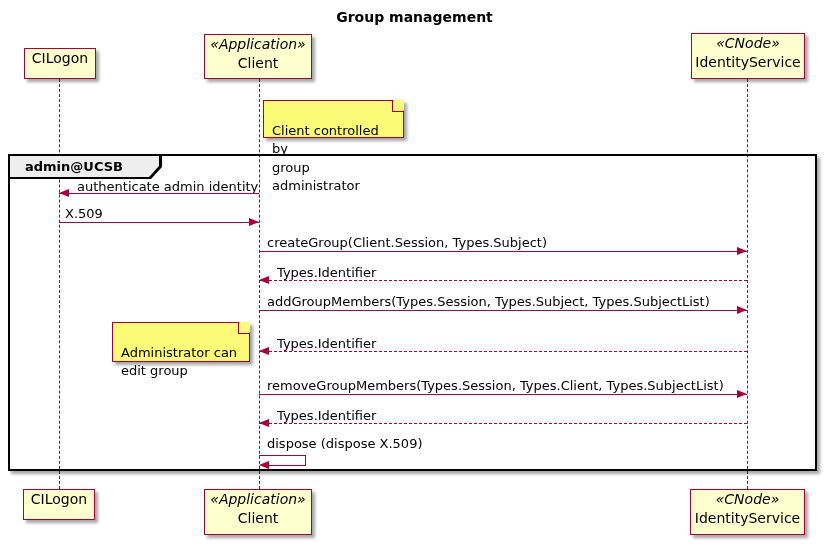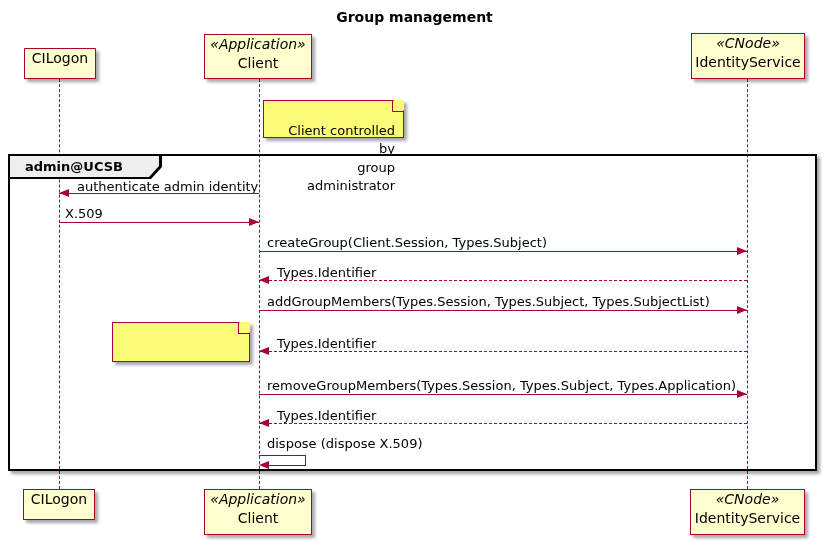--- a/index.html
+++ b/index.html
@@ -26,21 +26,21 @@
     box-shadow:3px 3px 3px rgba(0,0,0,0.35);
     display:flex;flex-direction:column;align-items:center;justify-content:flex-start;
     font-size:14px;line-height:1.35;box-sizing:border-box;
   }
   .stereotype{font-style:italic;}
   .note{
     position:absolute;background:var(--note-fill);
     border:1px solid var(--accent);
     box-shadow:3px 3px 3px rgba(0,0,0,0.35);
     font-size:13px;line-height:1.4;padding:3px 8px 0 8px;
-    white-space:pre-line;box-sizing:border-box;text-align:right;
+    white-space:pre-line;box-sizing:border-box;
   }
   .note .fold{
     position:absolute;top:-1px;right:-1px;width:0;height:0;
     border-style:solid;border-width:0 11px 11px 0;
     border-color:#ffffff var(--note-fill) transparent transparent;
     box-shadow:-1px 1px 0 var(--accent);
   }
   .frame{
     position:absolute;border:2px solid #000;
     box-shadow:3px 3px 3px rgba(0,0,0,0.35);
@@ -110,20 +110,22 @@
     <div class="stereotype">«CNode»</div>
     <div class="pname">IdentityService</div>
   </div>
 
   <div class="note" style="left:263px;top:100px;width:141px;height:38px;">
     <span>Client controlled by
 group administrator</span>
     <div class="fold"></div>
   </div>
   <div class="note" style="left:112px;top:322px;width:138px;height:40px;">
+    <span>Administrator can
+edit group</span>
     <div class="fold"></div>
   </div>
 
   <div class="msg">
     <span class="msg-label" style="left:77px;top:180px;">authenticate admin identity</span>
     <div class="line-solid" style="left:59px;top:193px;width:200px;"></div>
     <div class="ah ah-left" style="left:59px;top:189px;"></div>
   </div>
 
   <div class="msg">
@@ -150,21 +152,21 @@
     <div class="ah ah-right" style="left:737px;top:306px;"></div>
   </div>
 
   <div class="msg">
     <span class="msg-label" style="left:277px;top:337px;">Types.Identifier</span>
     <div class="line-dashed" style="left:259px;top:351px;width:488px;"></div>
     <div class="ah ah-left" style="left:259px;top:347px;"></div>
   </div>
 
   <div class="msg">
-    <span class="msg-label" style="left:267px;top:379px;">removeGroupMembers(Types.Session, Types.Subject, Types.Application)</span>
+    <span class="msg-label" style="left:267px;top:379px;">removeGroupMembers(Types.Session, Types.Client, Types.SubjectList)</span>
     <div class="line-solid" style="left:259px;top:394px;width:488px;"></div>
     <div class="ah ah-right" style="left:737px;top:390px;"></div>
   </div>
 
   <div class="msg">
     <span class="msg-label" style="left:277px;top:409px;">Types.Identifier</span>
     <div class="line-dashed" style="left:259px;top:423px;width:488px;"></div>
     <div class="ah ah-left" style="left:259px;top:419px;"></div>
   </div>
 

